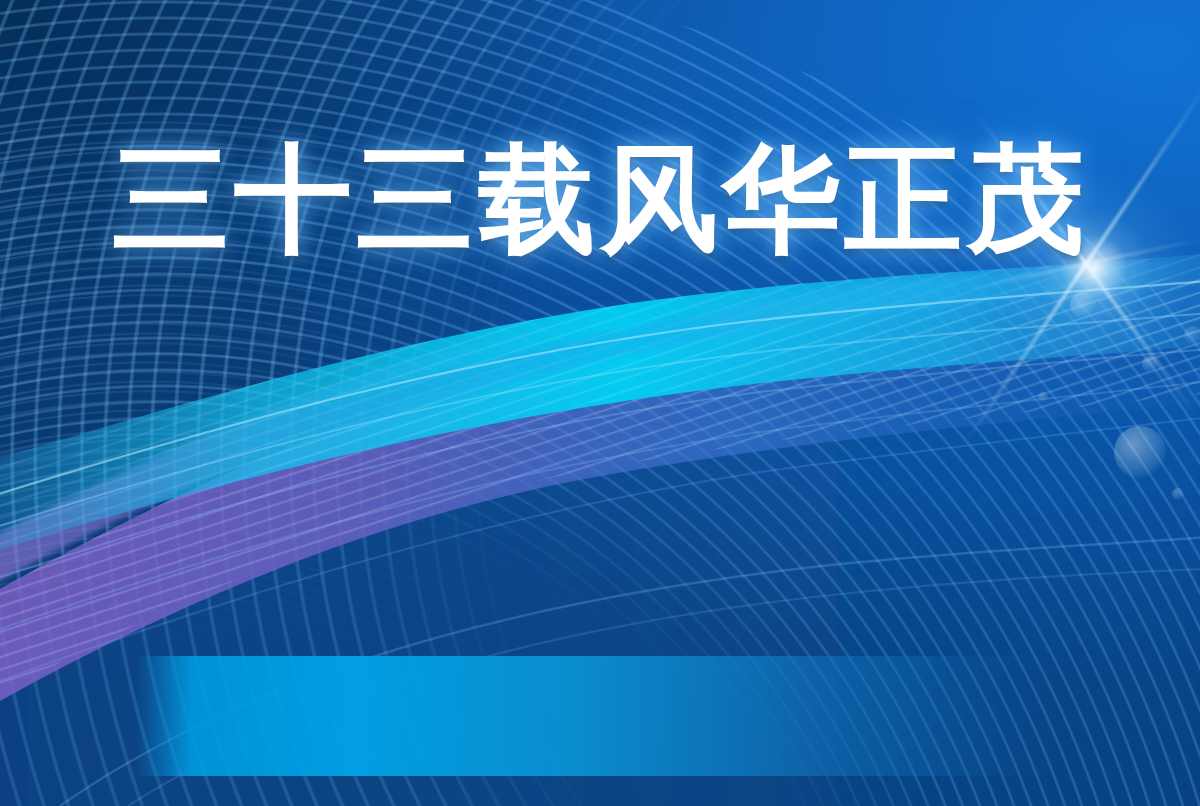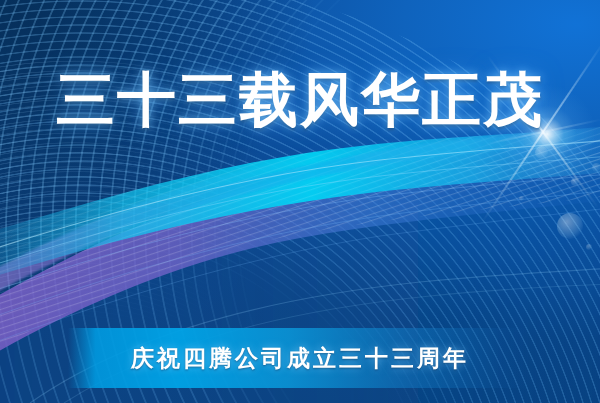--- a/index.html
+++ b/index.html
@@ -272,16 +272,15 @@
   <div class="bokeh" id="bokeh-3"></div>
   <div class="bokeh" id="bokeh-4"></div>
   <div class="bokeh" id="bokeh-5"></div>
   <div class="bokeh" id="bokeh-6"></div>
 
   <div id="content">
     <div class="title-line" id="title-line-1">三十三载风华正茂</div>
 
 
     <div id="subtitle-band"></div>
-    <div id="subtitle">庆祝四腾公司成立三十三周年</div>
   </div>
 
 </div>
 
 </body></html>

